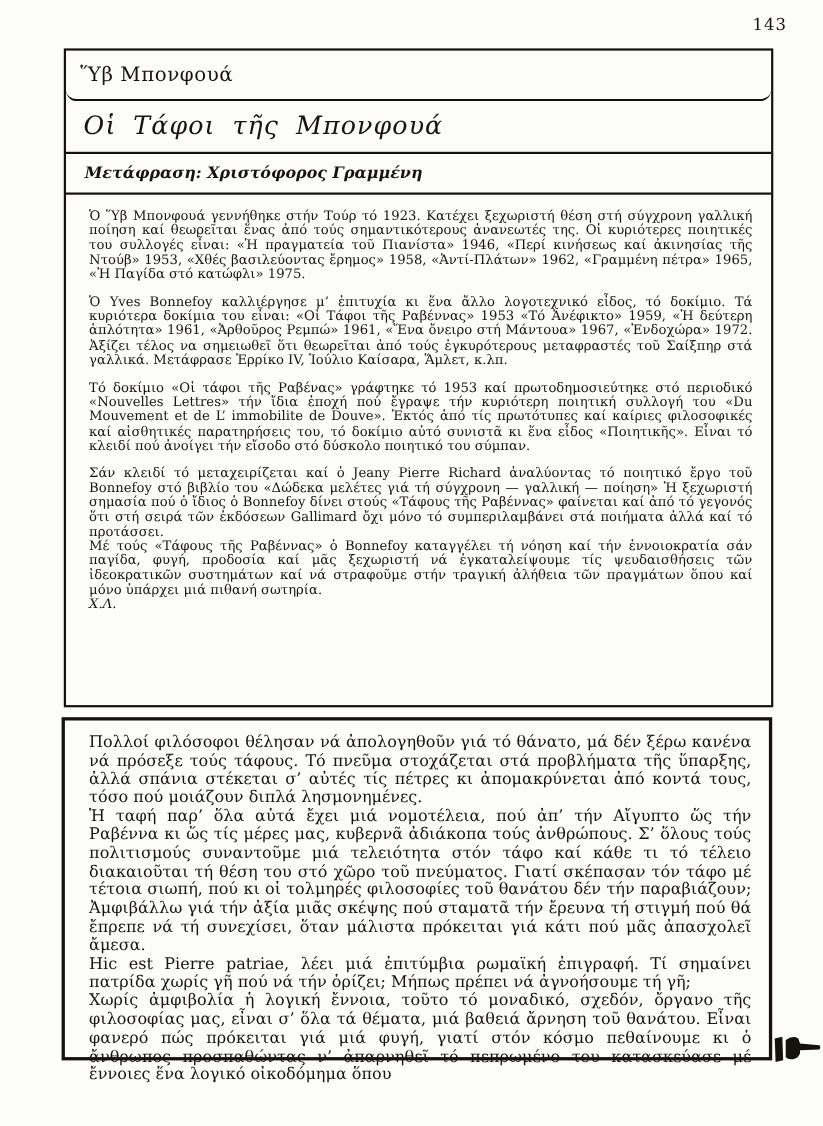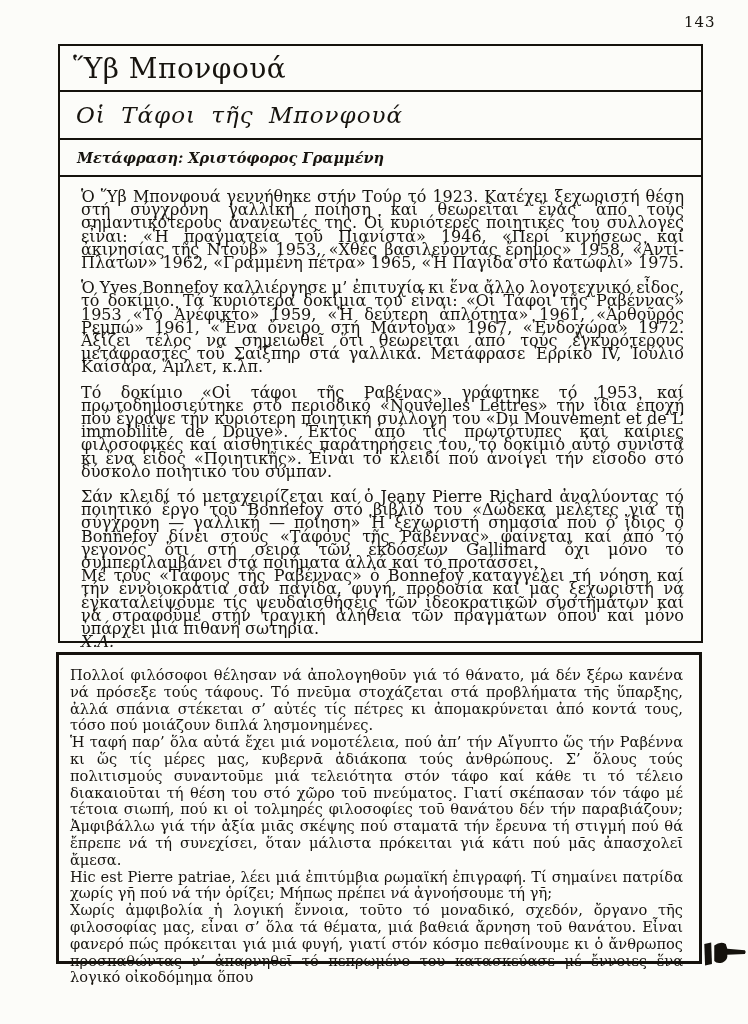--- a/index.html
+++ b/index.html
@@ -14,36 +14,36 @@
   .pagenum{
     position:absolute;top:13px;left:684px;
     font-size:15px;letter-spacing:1px;
   }
   
   .box1{
     position:absolute;left:58px;top:44px;width:645px;height:599px;
     border:2px solid #15120d;box-sizing:border-box;background:#fcfcf9;
   }
   .hdr-row{border-bottom:2px solid #15120d;display:flex;align-items:center;box-sizing:border-box;}
-  .hdr-author{height:46px;font-size:28px;padding-left:13px;letter-spacing:.5px;}
+  .hdr-author{height:46px;font-size:18px;padding-left:13px;letter-spacing:.5px;border-radius:10px;}
   .hdr-title{height:48px;font-size:23px;font-style:italic;padding-left:16px;letter-spacing:1px;word-spacing:7px;}
   .hdr-translator{height:37px;font-size:14.5px;font-style:italic;font-weight:bold;padding-left:17px;}
   .intro{
     padding:13px 17px 0 21px;
-    font-size:16px;line-height:13.2px;
+    font-size:12px;line-height:13.2px;
     text-align:justify;
   }
   .intro p{margin:0;}
   .intro p.gap{margin-bottom:12px;}
   .initials{font-style:italic;}
   
   .box2{
     position:absolute;left:56px;top:652px;width:646px;height:312px;
     border:3px solid #15120d;box-sizing:border-box;background:#fcfcf9;
-    padding:12px 16px 0 11px;
+    padding:12px 16px 0 22px;
     font-size:14.6px;line-height:16.8px;
     text-align:justify;
   }
   .box2 p{margin:0;}
   
   .manicule{
     position:absolute;left:702px;top:938px;width:46px;height:32px;
   }
   .manicule svg{display:block;width:100%;height:100%;}
 </style>

